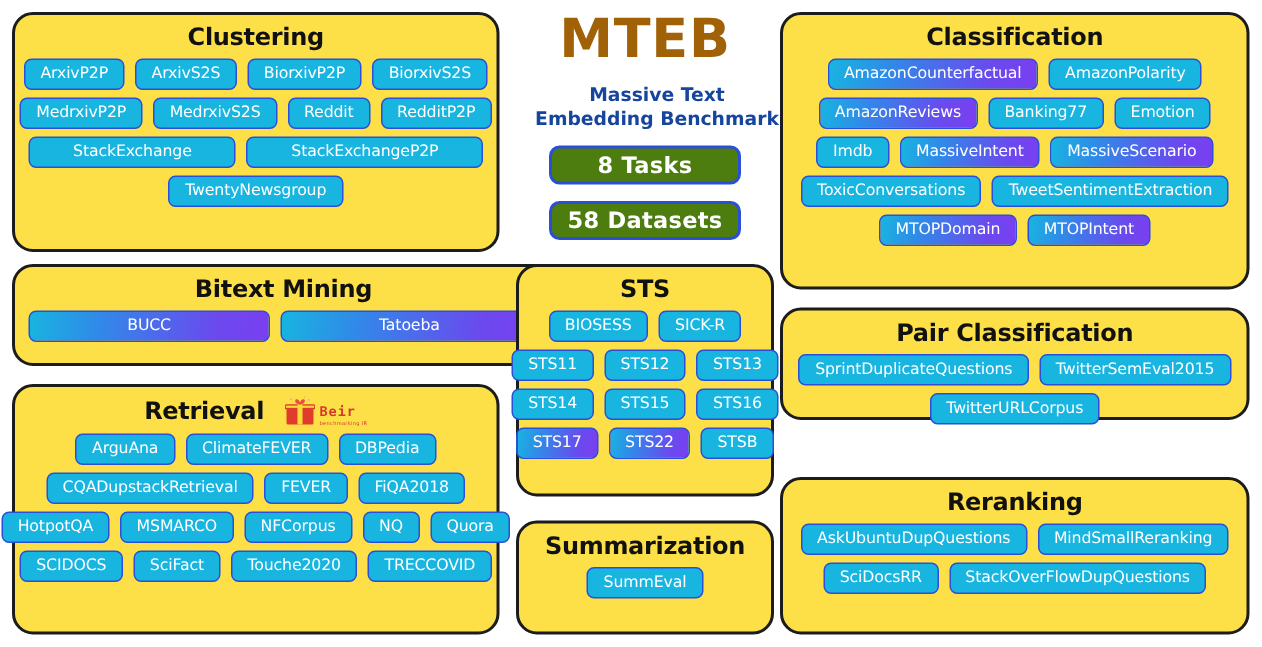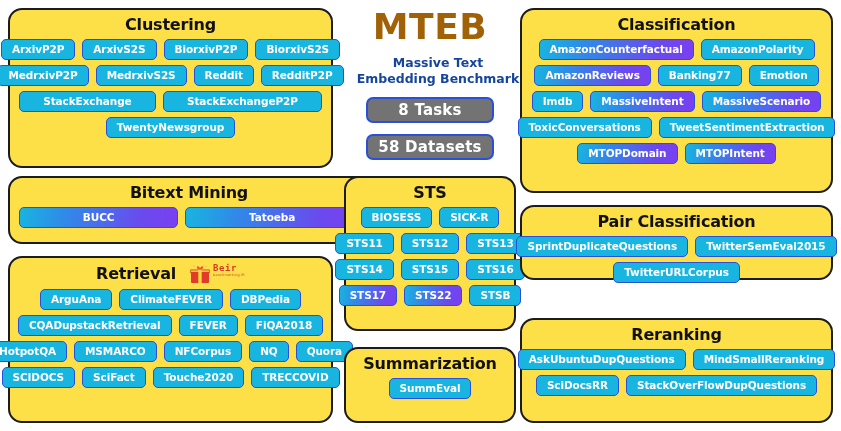--- a/index.html
+++ b/index.html
@@ -56,21 +56,21 @@
     display: flex;
     align-items: center;
     justify-content: center;
     height: 21px;
     padding: 0 10px;
     border: 1.6px solid #2a4fd8;
     border-radius: 5px;
     background: #18b5e0;
     color: #ffffff;
     font-size: 10.5px;
-    font-weight: 700;
+    font-weight: 400;
     letter-spacing: -0.1px;
     white-space: nowrap;
     line-height: 1;
   }
   .chip.multi {
     background: linear-gradient(100deg, #18b5e0 0%, #2f8be8 28%, #6b49ee 78%, #7a3ff2 100%);
   }
   .chip.grow { flex: 1 1 auto; }
 
   
@@ -99,29 +99,29 @@
     margin-left: 16px;
   }
   .stat-chip {
     margin-top: 11px;
     display: flex;
     align-items: center;
     justify-content: center;
     width: 128px; height: 26px;
     border: 2px solid #2a4fd8;
     border-radius: 7px;
-    background: #737373;
+    background: #4d7c0f;
     color: #ffffff;
     font-size: 15px;
     font-weight: bold;
     letter-spacing: 0.2px;
   }
 
   
-  .beir-logo { display: flex; align-items: flex-start; gap: 3px; }
+  .beir-logo { display: flex; align-items: flex-end; gap: 3px; }
   .beir-box { width: 20px; height: 20px; position: relative; }
   .beir-words { display: flex; flex-direction: column; gap: 1px; }
   .beir-name {
     font-size: 9px; font-weight: bold; color: #d43a2a;
     letter-spacing: 0.6px; line-height: 1;
     font-family: "DejaVu Sans Mono", monospace;
   }
   .beir-tag {
     font-size: 3.4px; color: #d43a2a; letter-spacing: 0.2px;
     line-height: 1; white-space: nowrap;

